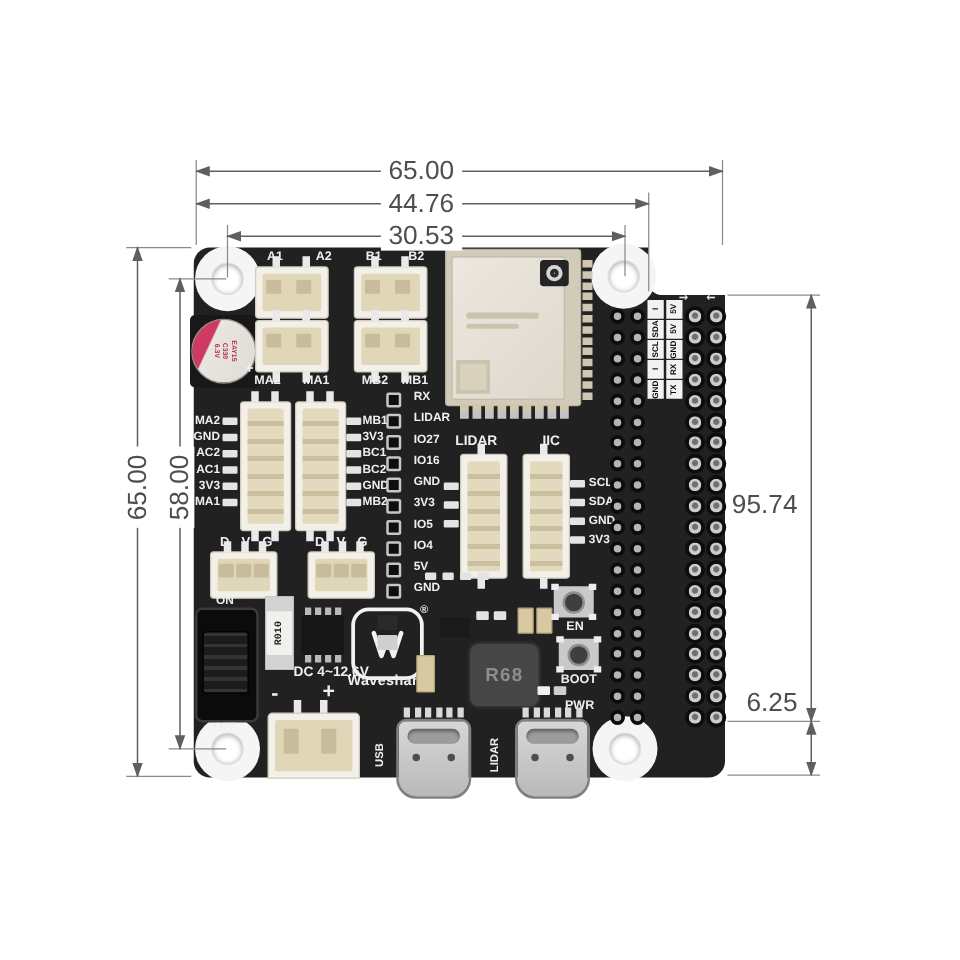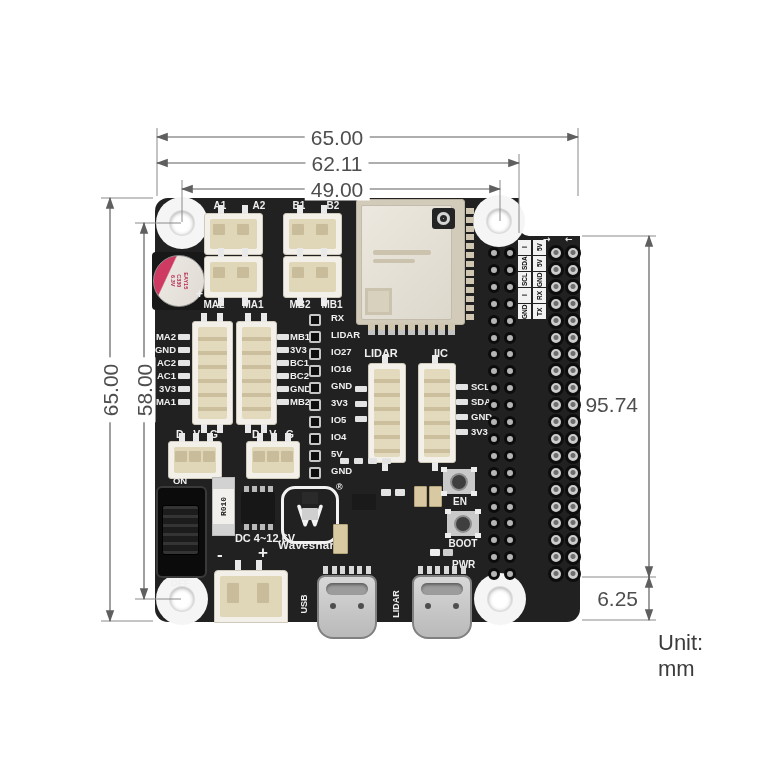--- a/index.html
+++ b/index.html
@@ -468,20 +468,23 @@
   <div class="bt" style="left:217px;top:546px;font-size:17px;">-</div>
   <div class="bt" style="left:258px;top:544px;font-size:17px;">+</div>
   <i class="tab" style="left:235px;top:560px;height:12px;"></i>
     <i class="tab" style="left:256px;top:560px;height:12px;"></i>
   <div class="shell" style="left:214px;top:570px;width:72px;height:51px;border-radius:4px 4px 0 0;">
     <div class="inner"></div>
       <div class="slot" style="left:12px;top:12px;height:20px;"></div>
       <div class="slot" style="left:42px;top:12px;height:20px;"></div>
   </div>
 
+  <div id="ind">
+      <span>R68</span>
+    </div>
   <div class="smd" style="left:333px;top:524px;width:13px;height:28px;background:#d9c9a2;border:1px solid #b4a47c;"></div>
   <div class="smd" style="left:352px;top:494px;width:24px;height:16px;background:#1a1a1a;"></div>
   <div class="smd" style="left:381px;top:489px;width:10px;height:7px;background:#e3e3e3;"></div>
   <div class="smd" style="left:395px;top:489px;width:10px;height:7px;background:#e3e3e3;"></div>
   <div class="smd" style="left:414px;top:486px;width:11px;height:19px;background:#d9c9a2;border:1px solid #b4a47c;"></div>
   <div class="smd" style="left:429px;top:486px;width:11px;height:19px;background:#d9c9a2;border:1px solid #b4a47c;"></div>
   <div class="smd" style="left:340px;top:458px;width:9px;height:6px;background:#e3e3e3;"></div>
   <div class="smd" style="left:354px;top:458px;width:9px;height:6px;background:#e3e3e3;"></div>
   <div class="smd" style="left:368px;top:458px;width:9px;height:6px;background:#e3e3e3;"></div>
   <div class="smd" style="left:382px;top:458px;width:9px;height:6px;background:#e3e3e3;"></div>
@@ -563,21 +566,20 @@
       <line x1="157" y1="137" x2="578" y2="137"></line>
       <line x1="157" y1="163" x2="519" y2="163"></line>
       <line x1="182" y1="189" x2="500" y2="189"></line>
       <line x1="110" y1="198" x2="110" y2="621"></line>
       <line x1="144" y1="223" x2="144" y2="599"></line>
       <line x1="649" y1="236" x2="649" y2="577"></line>
       <line x1="649" y1="577" x2="649" y2="620"></line>
     </g>
   </svg>
   <div class="dim bg hdim" style="left:337px;top:137px;">65.00</div>
-  <div class="dim bg hdim" style="left:337px;top:163px;">62.11</div>
-  <div class="dim bg hdim" style="left:337px;top:189px;">49.00</div>
+  <div class="dim bg hdim" style="left:337px;top:163px;">44.76</div>
+  <div class="dim bg hdim" style="left:337px;top:189px;">30.53</div>
   <div class="dim bg vdim" style="left:110px;top:390px;">65.00</div>
   <div class="dim bg vdim" style="left:144px;top:390px;">58.00</div>
   <div class="dim rdim" style="left:646px;top:404px;">95.74</div>
-  <div class="dim rdim" style="left:646px;top:598px;">6.25</div>
-  <div id="unit" style="left:713px;top:630px;">Unit: mm</div>
+  <div class="dim rdim" style="left:646px;top:562px;">6.25</div>
 
 </div>
 
 </body></html>

